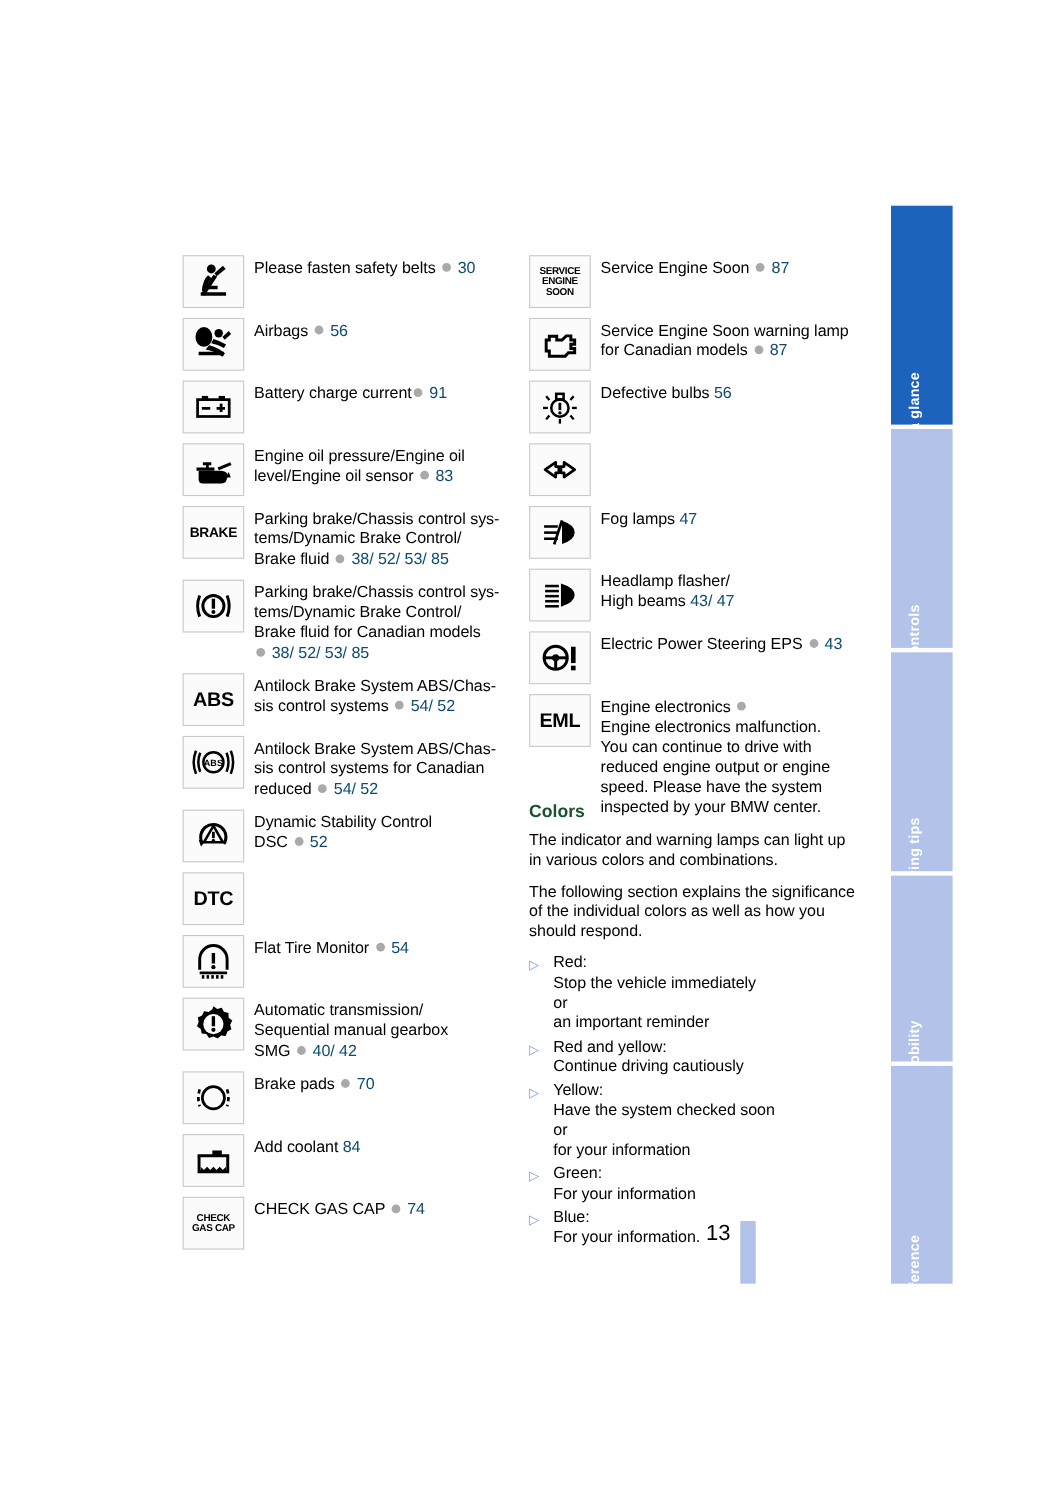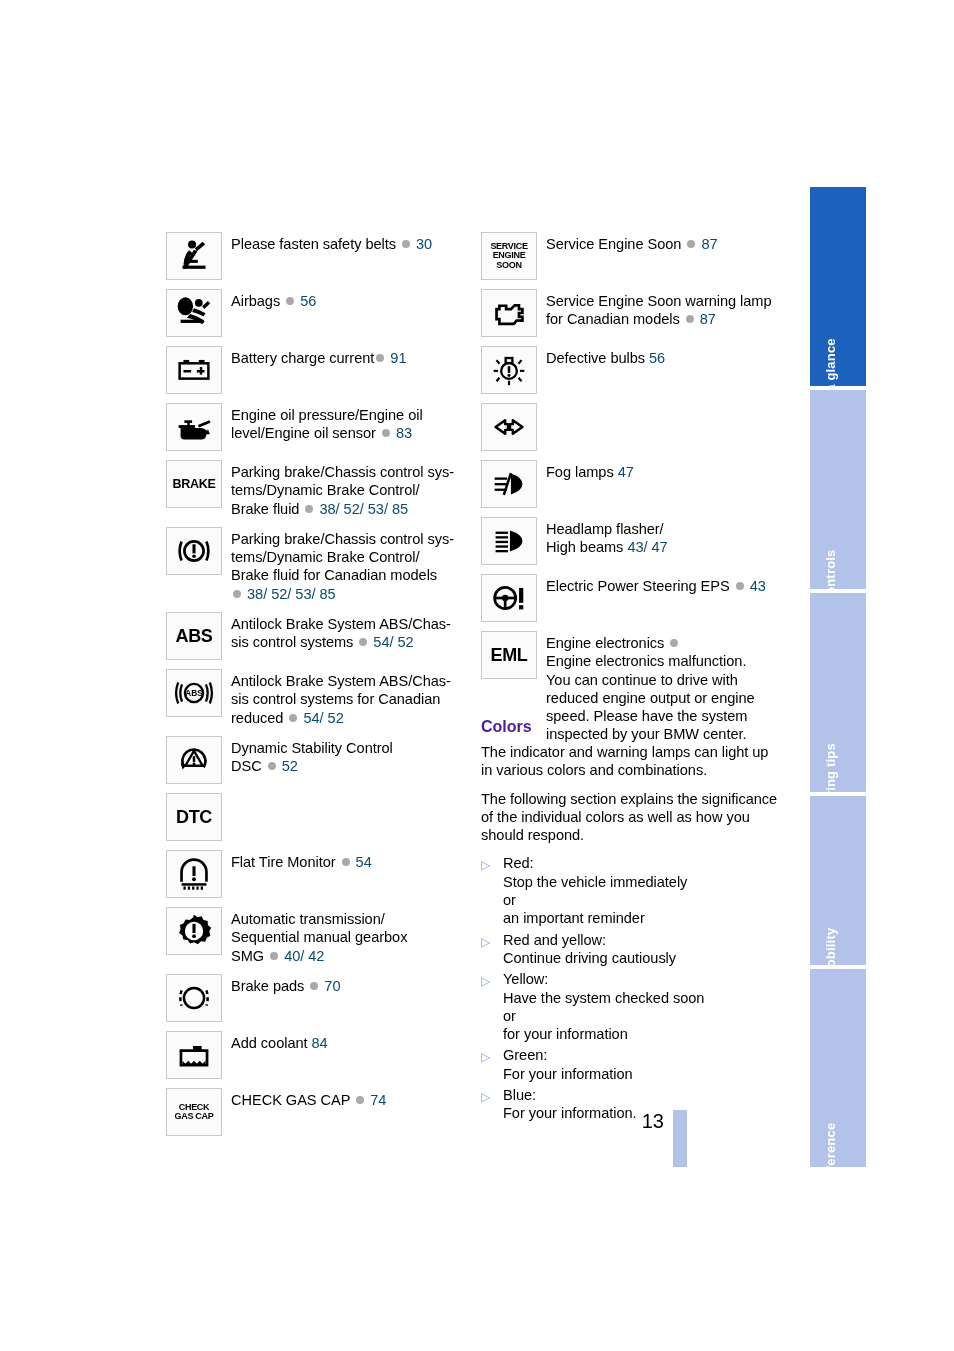--- a/index.html
+++ b/index.html
@@ -88,22 +88,22 @@
   
   #colors-section {
     position: absolute;
     left: 481px;
     top: 718px;
     width: 300px;
   }
   .sec-title {
     font-size: 16px;
     font-weight: bold;
-    color: #4c1d95;
-    margin: 0 0 7px 0;
+    color: #14532d;
+    margin: 12px 0 7px 0;
   }
   .para {
     font-size: 14.6px;
     line-height: 18.3px;
     margin: 0 0 10px 0;
     letter-spacing: -0.05px;
   }
   .bullet-list { margin: 0; padding: 0; }
   .bullet {
     display: flex;

